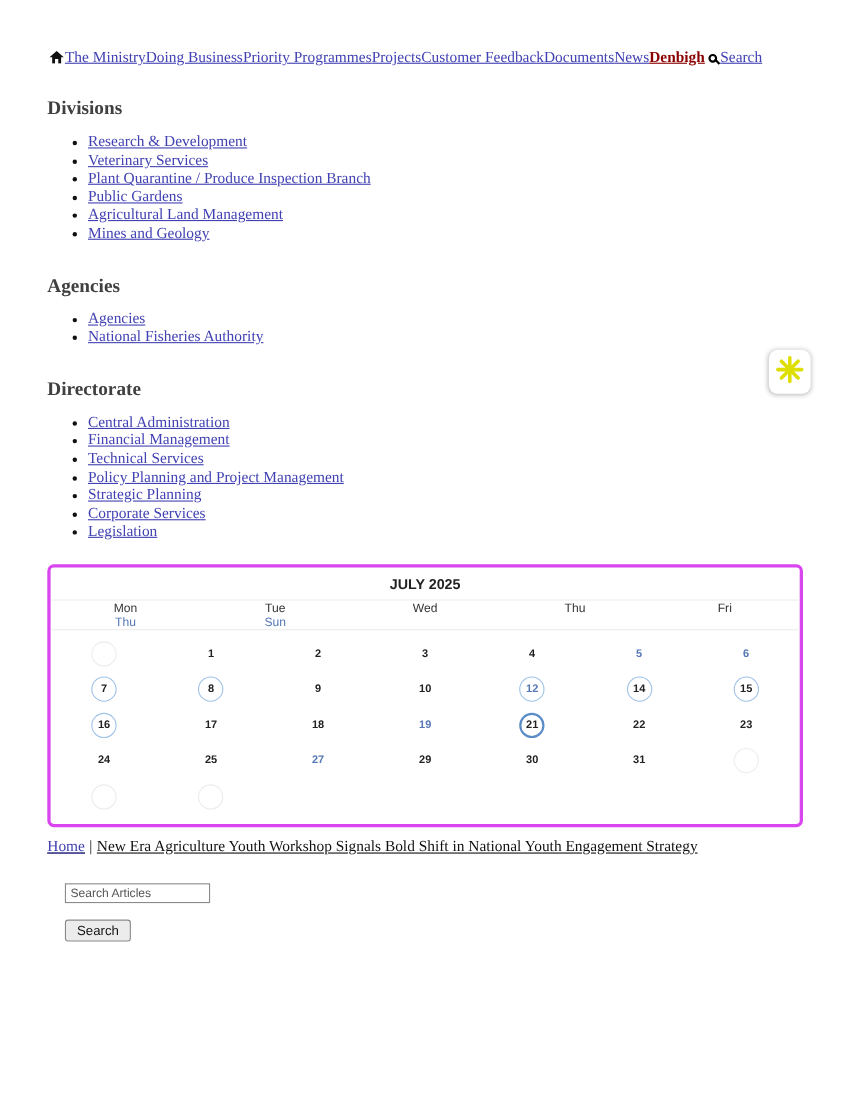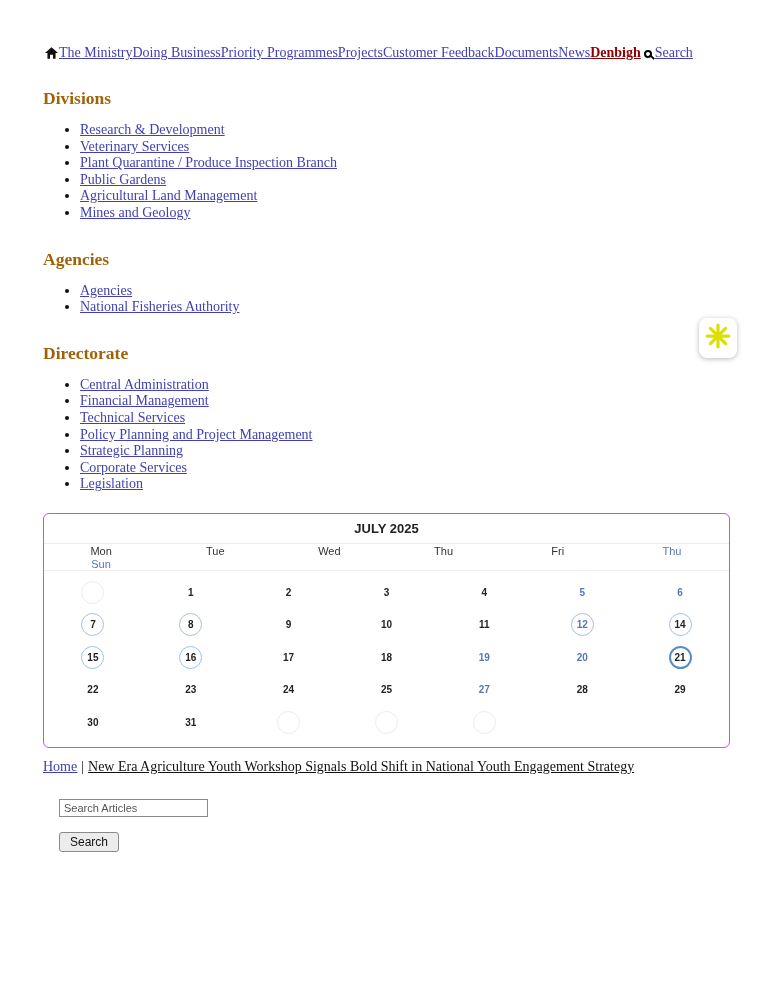--- a/index.html
+++ b/index.html
@@ -29,36 +29,36 @@
   .mag-icon {
     display: inline-block; width: 8px; height: 8px; border: 2px solid #000;
     border-radius: 50%; position: relative; margin: 0 3px; vertical-align: -1px;
   }
   .mag-icon::after {
     content: ""; position: absolute; width: 6px; height: 2px; background: #000;
     transform: rotate(45deg); right: -5px; bottom: -2px;
   }
 
   main { padding: 0 43px; }
-  h2 { font-size: 17.5px; margin: 27px 0 13px; color: #a16207; }
+  h2 { font-size: 17.5px; margin: 27px 0 13px; color: #404040; }
   .link-list { margin: 0 0 14px; padding-left: 37px; }
   .link-list li { font-size: 14px; line-height: 16.6px; }
   .body-link { text-decoration: underline; }
 
   
   .calendar {
-    margin-top: 20px; border: 1px solid #d946ef; border-radius: 6px;
+    margin-top: 20px; border: 3px solid #d946ef; border-radius: 6px;
     font-family: "Liberation Sans", sans-serif; overflow: hidden; background: #fff;
   }
   .cal-title {
     height: 30px; line-height: 30px; text-align: center; font-size: 13px;
     font-weight: bold; color: #222; border-bottom: 1px solid #ededed;
   }
   .cal-head {
-    display: grid; grid-template-columns: repeat(6, 1fr); height: 27px;
+    display: grid; grid-template-columns: repeat(5, 1fr); height: 27px;
     align-items: center; border-bottom: 1px solid #ededed;
   }
   .cal-head-cell { text-align: center; font-size: 11px; color: #333; }
   .cal-head-cell.weekend { color: var(--weekend-color); }
   .cal-grid { display: grid; grid-template-columns: repeat(7, 1fr); padding: 5px 0 8px; }
   .cal-cell { height: 32.5px; display: flex; align-items: center; justify-content: center; }
   .day {
     width: 23px; height: 23px; border-radius: 50%; border: 1px solid transparent;
     display: flex; align-items: center; justify-content: center;
     font-size: 10px; font-weight: bold; color: #222;
@@ -69,21 +69,21 @@
   .day.selected { border-color: var(--selected-circle-color); border-width: 2px; }
 
   
   .breadcrumb { margin: 11px 0 0; font-size: 14px; text-decoration: underline; }
   .breadcrumb a { text-decoration: underline; }
   .breadcrumb .sep { margin: 0 4px; color: #111; }
 
   
   .search-area { margin: 23px 0 0 16px; }
   .search-input {
-    width: 149px; height: 18px; font-size: 11px;
+    width: 132px; height: 18px; font-size: 11px;
     font-family: "Liberation Sans", sans-serif;
     border: 1px solid #8a8a8a; padding: 1px 4px; color: #333;
   }
   .search-input::placeholder { color: #555; }
   .search-btn {
     margin-top: 15px; display: block; font-size: 12px;
     font-family: "Liberation Sans", sans-serif; background: #ececec;
     border: 1px solid #8a8a8a; border-radius: 3px; padding: 2px 10px; color: #111;
     cursor: pointer;
   }
@@ -172,23 +172,20 @@
         <div class="cal-cell">
           <div class="day event">8</div>
         </div>
         <div class="cal-cell">
           <div class="day">9</div>
         </div>
         <div class="cal-cell">
           <div class="day">10</div>
         </div>
         <div class="cal-cell">
-          <div class="day">11</div>
-        </div>
-        <div class="cal-cell">
           <div class="day weekend event">12</div>
         </div>
         <div class="cal-cell">
           <div class="day event">14</div>
         </div>
         <div class="cal-cell">
           <div class="day event">15</div>
         </div>
         <div class="cal-cell">
           <div class="day event">16</div>
@@ -196,42 +193,36 @@
         <div class="cal-cell">
           <div class="day">17</div>
         </div>
         <div class="cal-cell">
           <div class="day">18</div>
         </div>
         <div class="cal-cell">
           <div class="day weekend">19</div>
         </div>
         <div class="cal-cell">
-          <div class="day weekend">20</div>
-        </div>
-        <div class="cal-cell">
           <div class="day event selected">21</div>
         </div>
         <div class="cal-cell">
           <div class="day">22</div>
         </div>
         <div class="cal-cell">
           <div class="day">23</div>
         </div>
         <div class="cal-cell">
           <div class="day">24</div>
         </div>
         <div class="cal-cell">
           <div class="day">25</div>
         </div>
         <div class="cal-cell">
           <div class="day weekend">27</div>
-        </div>
-        <div class="cal-cell">
-          <div class="day">28</div>
         </div>
         <div class="cal-cell">
           <div class="day">29</div>
         </div>
         <div class="cal-cell">
           <div class="day">30</div>
         </div>
         <div class="cal-cell">
           <div class="day">31</div>
         </div>

